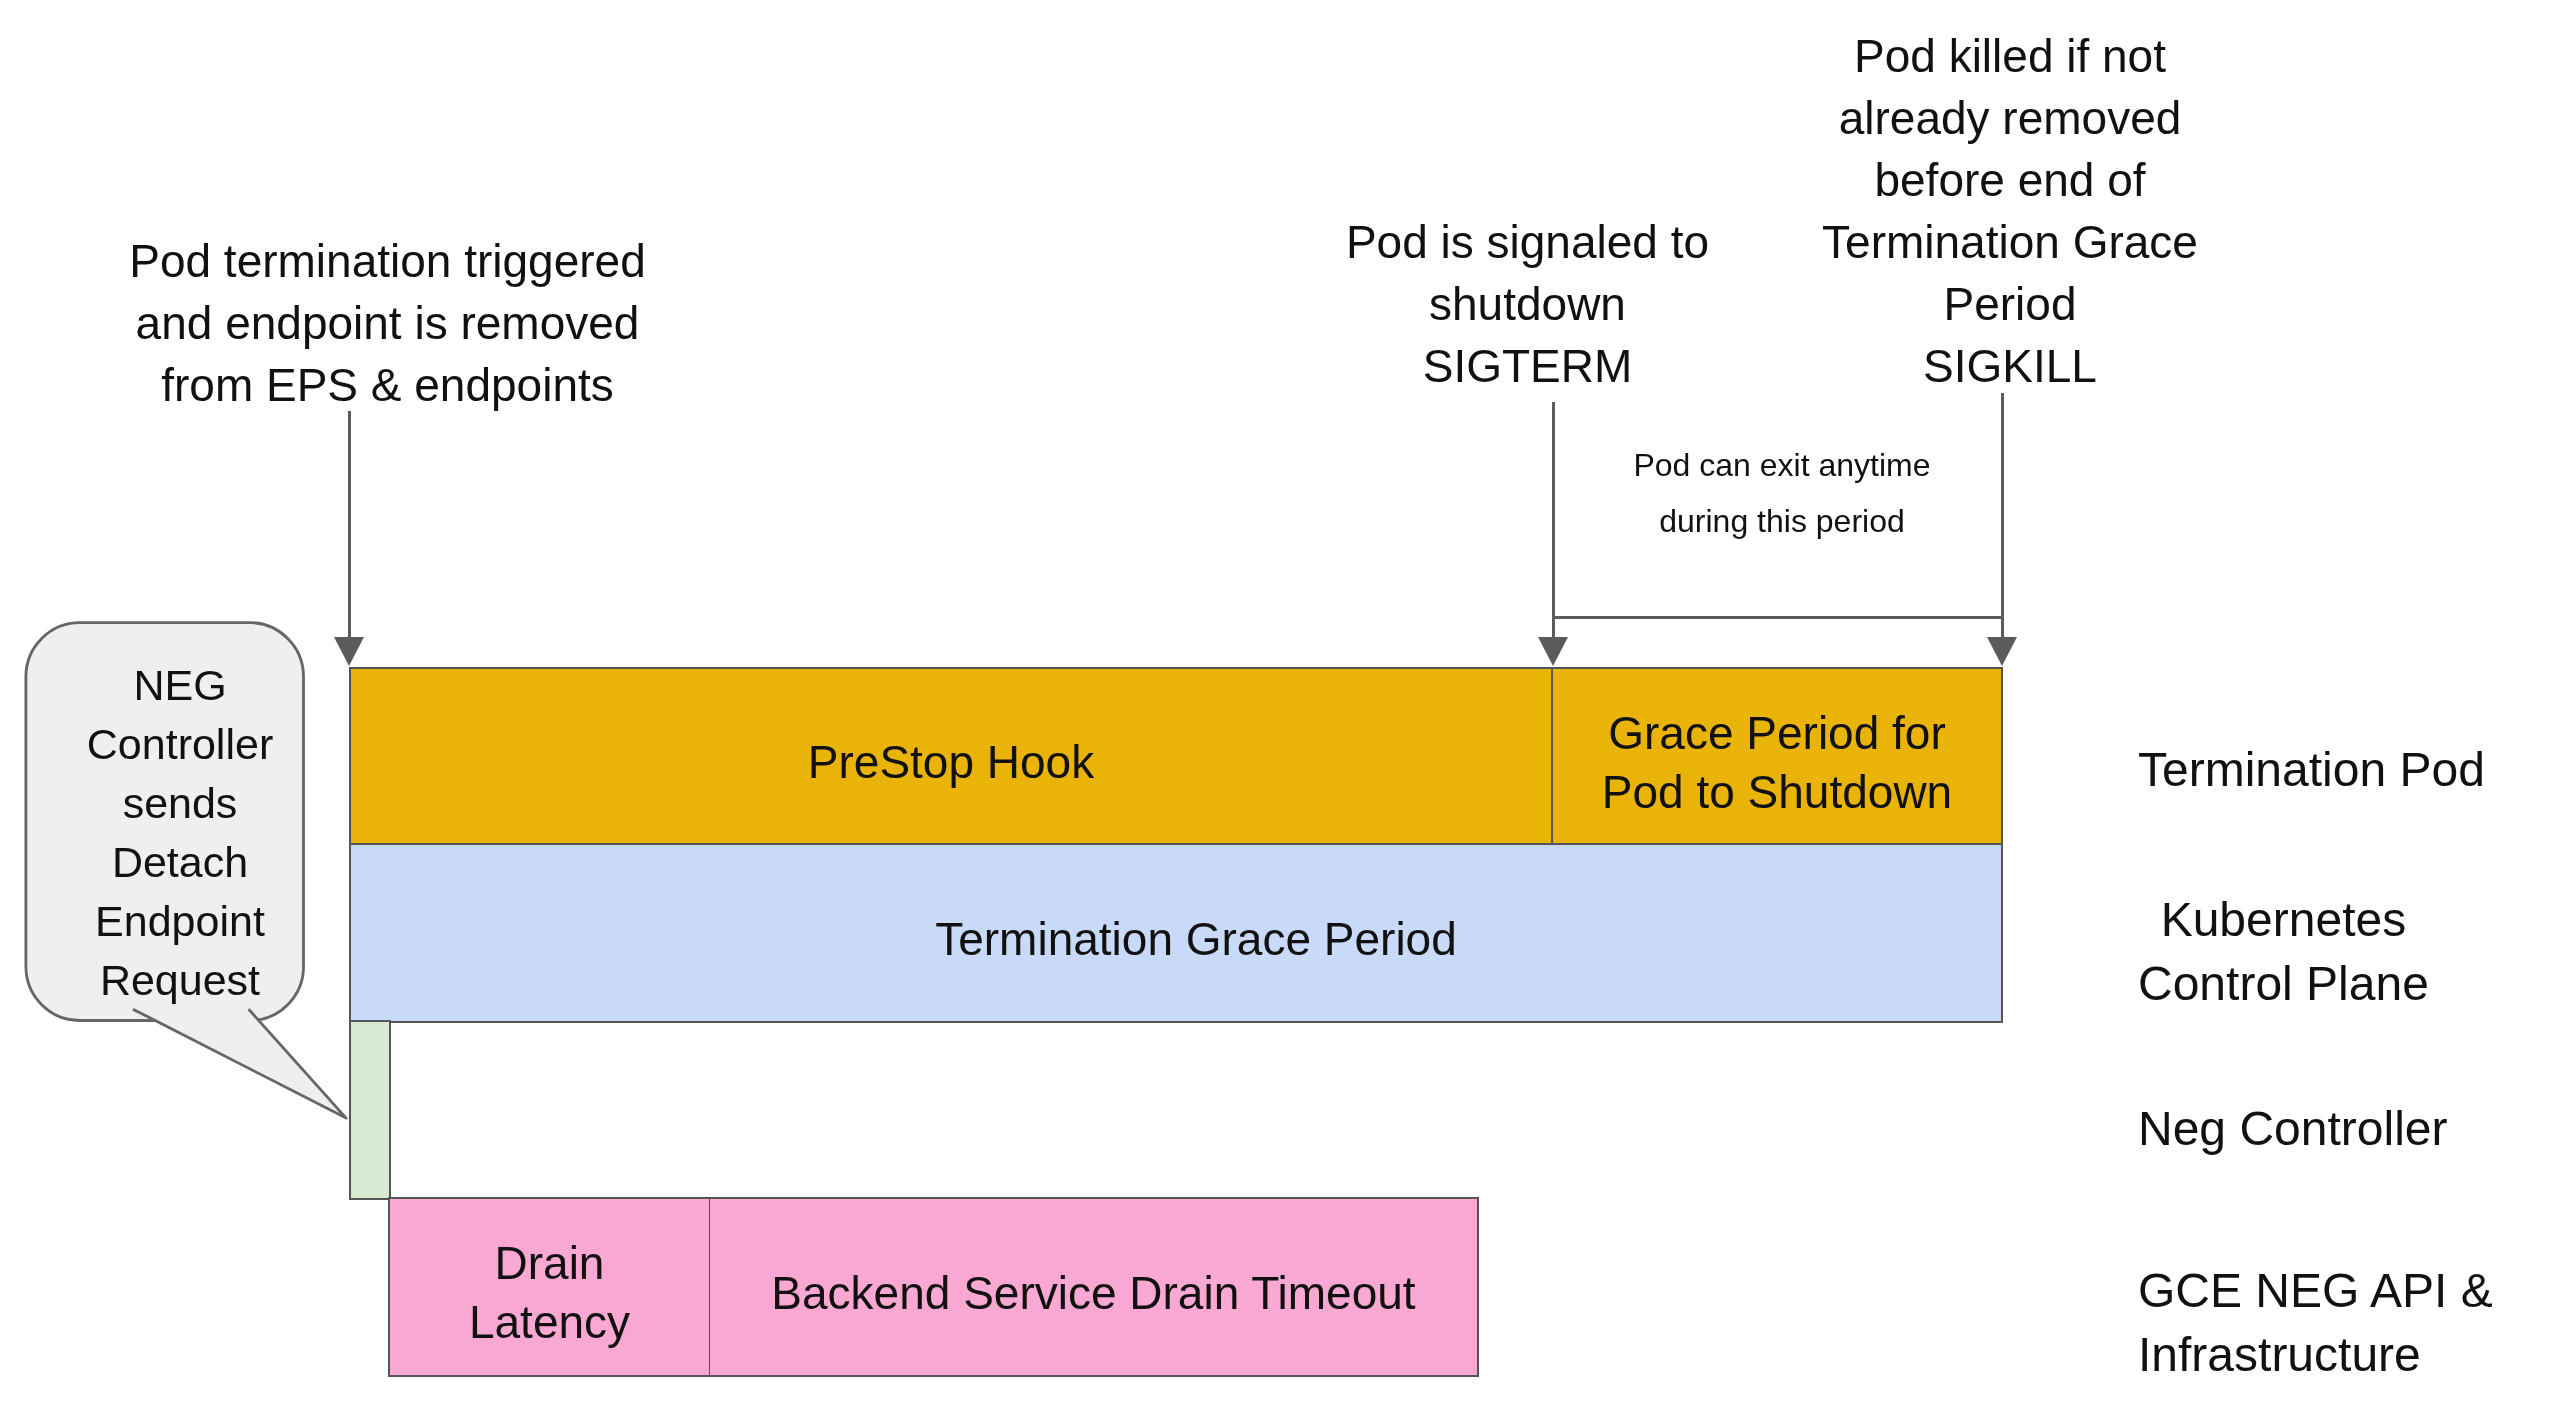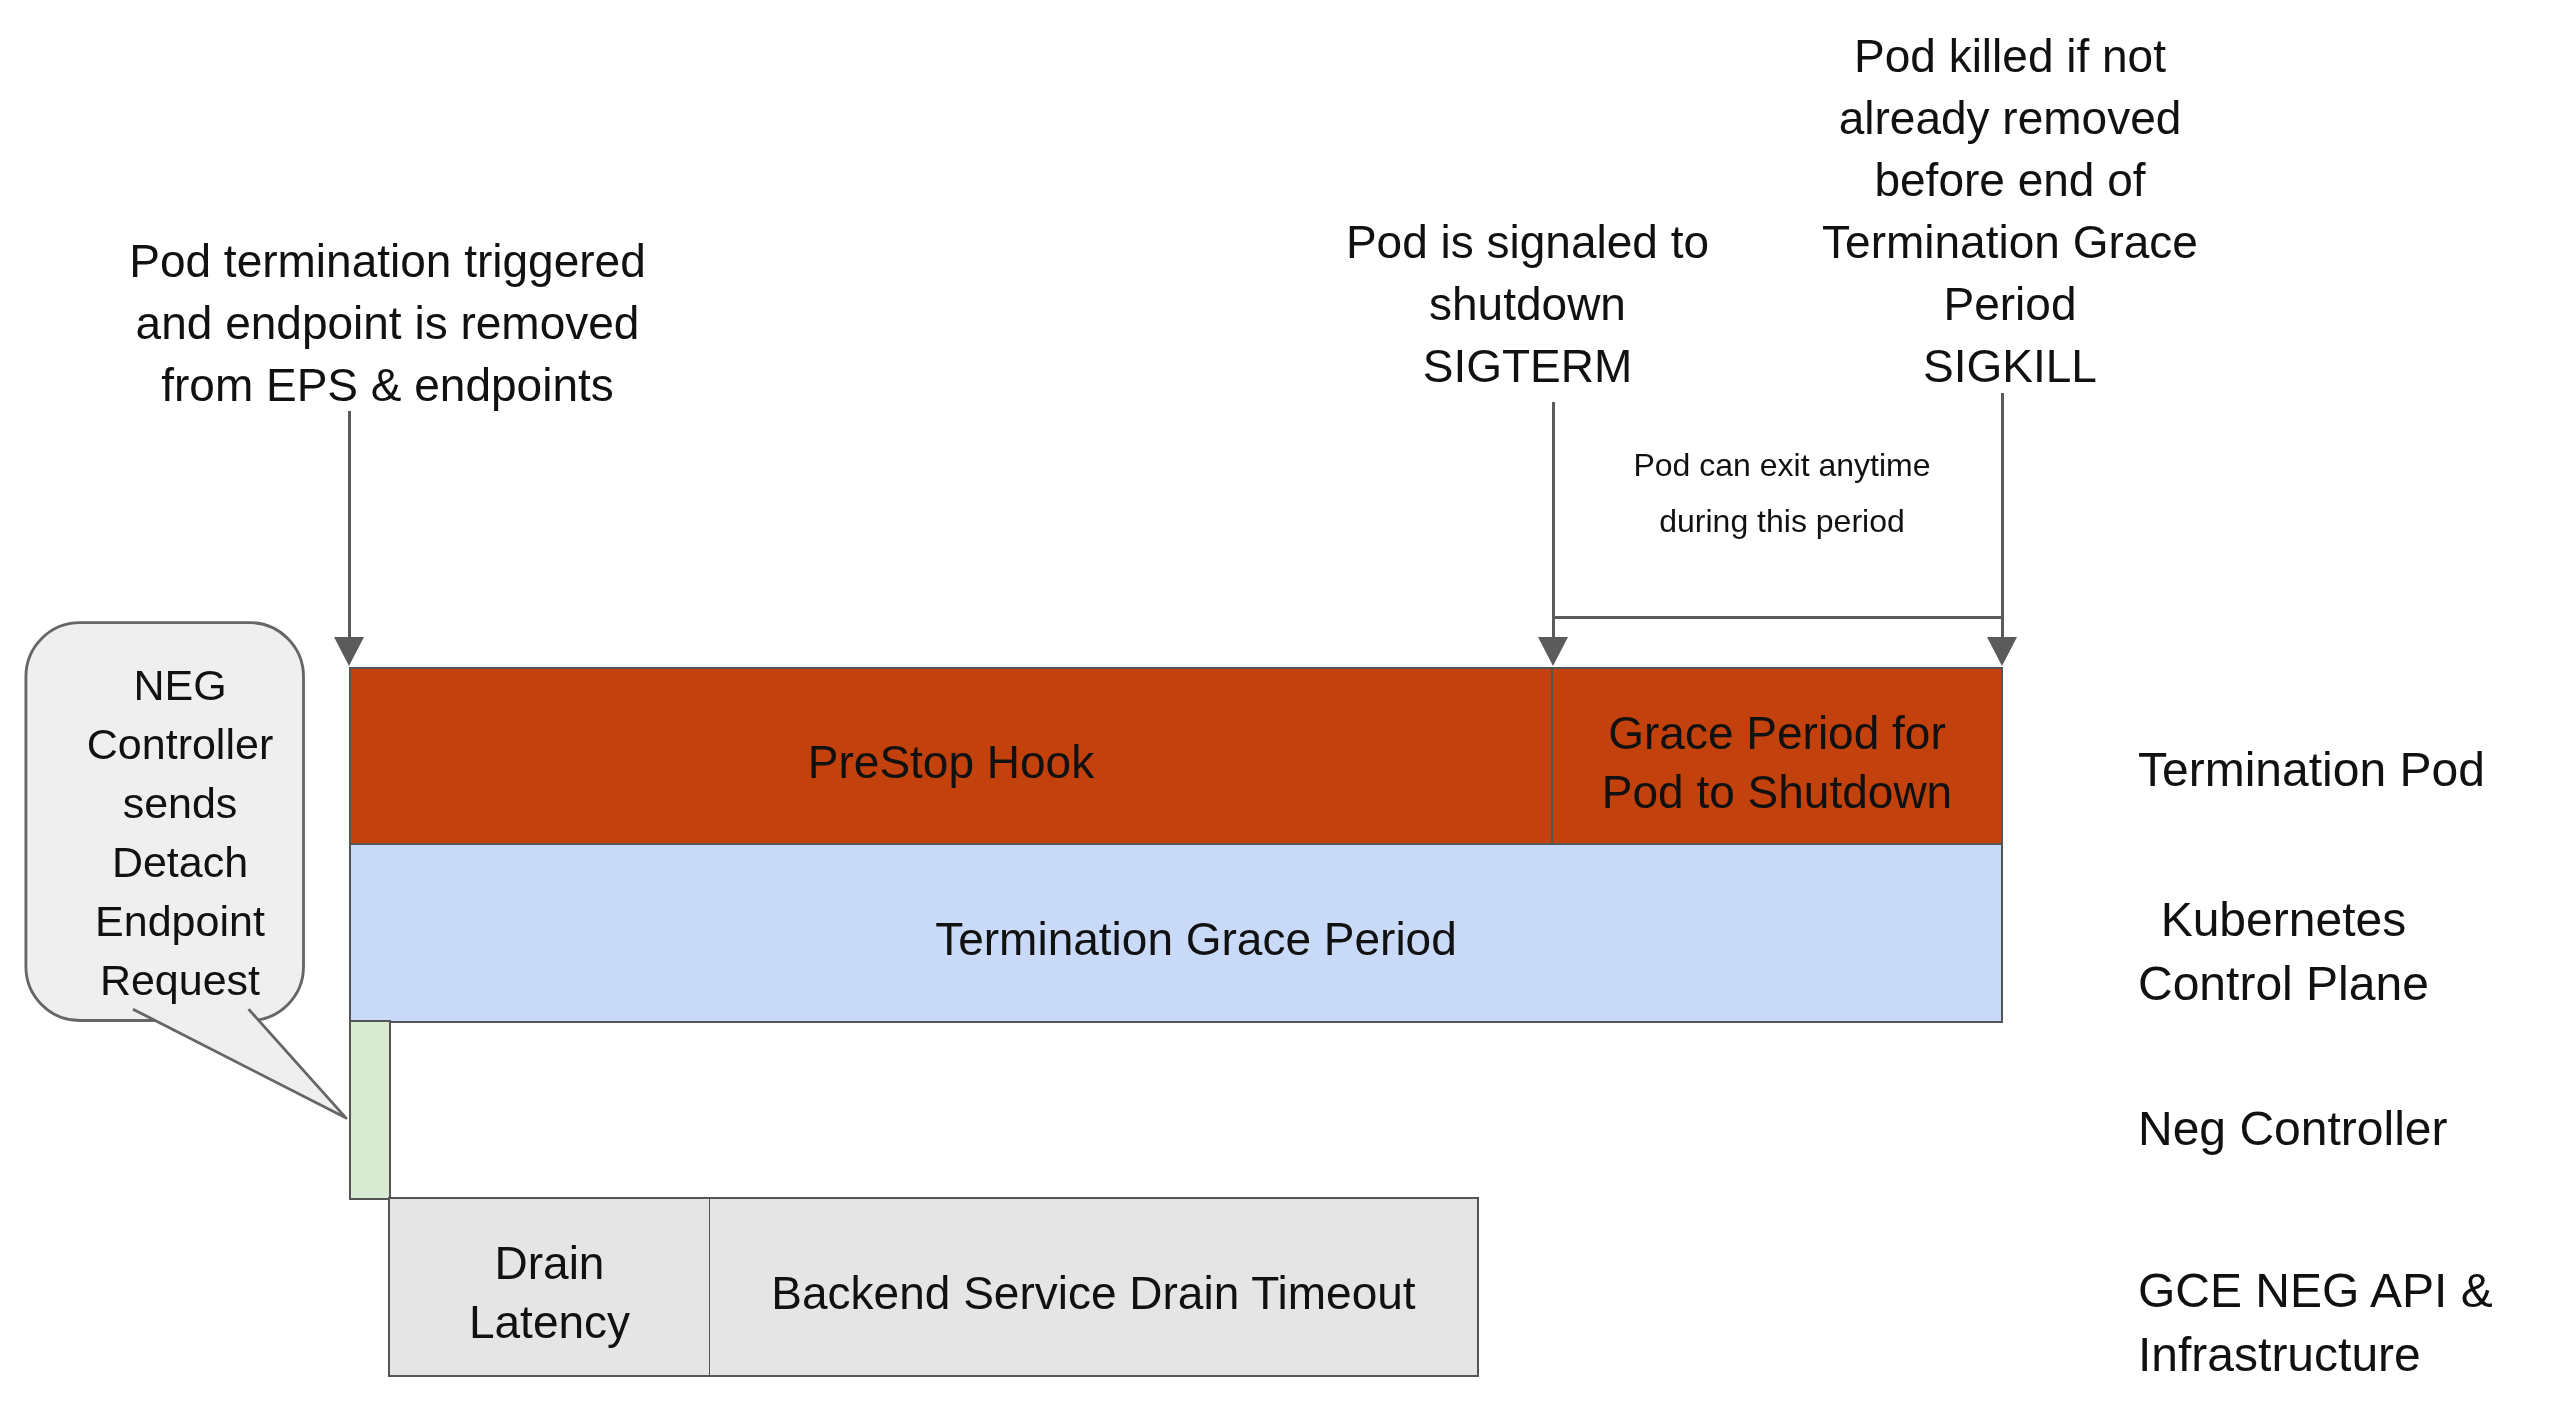--- a/index.html
+++ b/index.html
@@ -72,39 +72,39 @@
     <rect x="27" y="27" width="293" height="420" rx="57" ry="57" fill="#efefef" stroke="#666666" stroke-width="3"></rect>
     <path d="M 140 435 L 365 550 L 262 435" fill="#efefef" stroke="#666666" stroke-width="3" stroke-linejoin="round"></path>
   </svg>
   <div class="abs callout-text" style="left:66px;top:656px;width:228px;">NEG
 Controller
 sends
 Detach
 Endpoint
 Request</div>
 
-  <div class="abs bar-row" style="left:349px;top:667px;width:1654px;height:179px;background:#c2410c;">
+  <div class="abs bar-row" style="left:349px;top:667px;width:1654px;height:179px;background:#eab308;">
     <div class="bar-cell" style="width:1202px;border-right:2.8px solid #555555;">
       <span class="txt">PreStop Hook</span>
     </div>
     <div class="bar-cell" style="flex:1;">
       <span class="txt">Grace Period for
 Pod to Shutdown</span>
     </div>
   </div>
 
   <div class="abs bar-row" style="left:349px;top:843px;width:1654px;height:180px;background:#c9daf8;padding-left:40px;">
     <div class="bar-cell" style="flex:1;">
       <span class="txt">Termination Grace Period</span>
     </div>
   </div>
 
   <div class="abs" style="left:349px;top:1020px;width:42px;height:180px;background:#d9ead3;border:2.8px solid #555555;box-sizing:border-box;"></div>
 
-  <div class="abs bar-row" style="left:388px;top:1197px;width:1091px;height:180px;background:#e5e5e5;">
+  <div class="abs bar-row" style="left:388px;top:1197px;width:1091px;height:180px;background:#f9a8d4;">
     <div class="bar-cell" style="width:320px;border-right:1.9px solid #555555;">
       <span class="txt">Drain
 Latency</span>
     </div>
     <div class="bar-cell" style="flex:1;">
       <span class="txt">Backend Service Drain Timeout</span>
     </div>
   </div>
 
   <div class="abs lane-label" style="left:2138px;top:680px;width:436px;height:179px;">Termination Pod</div>

